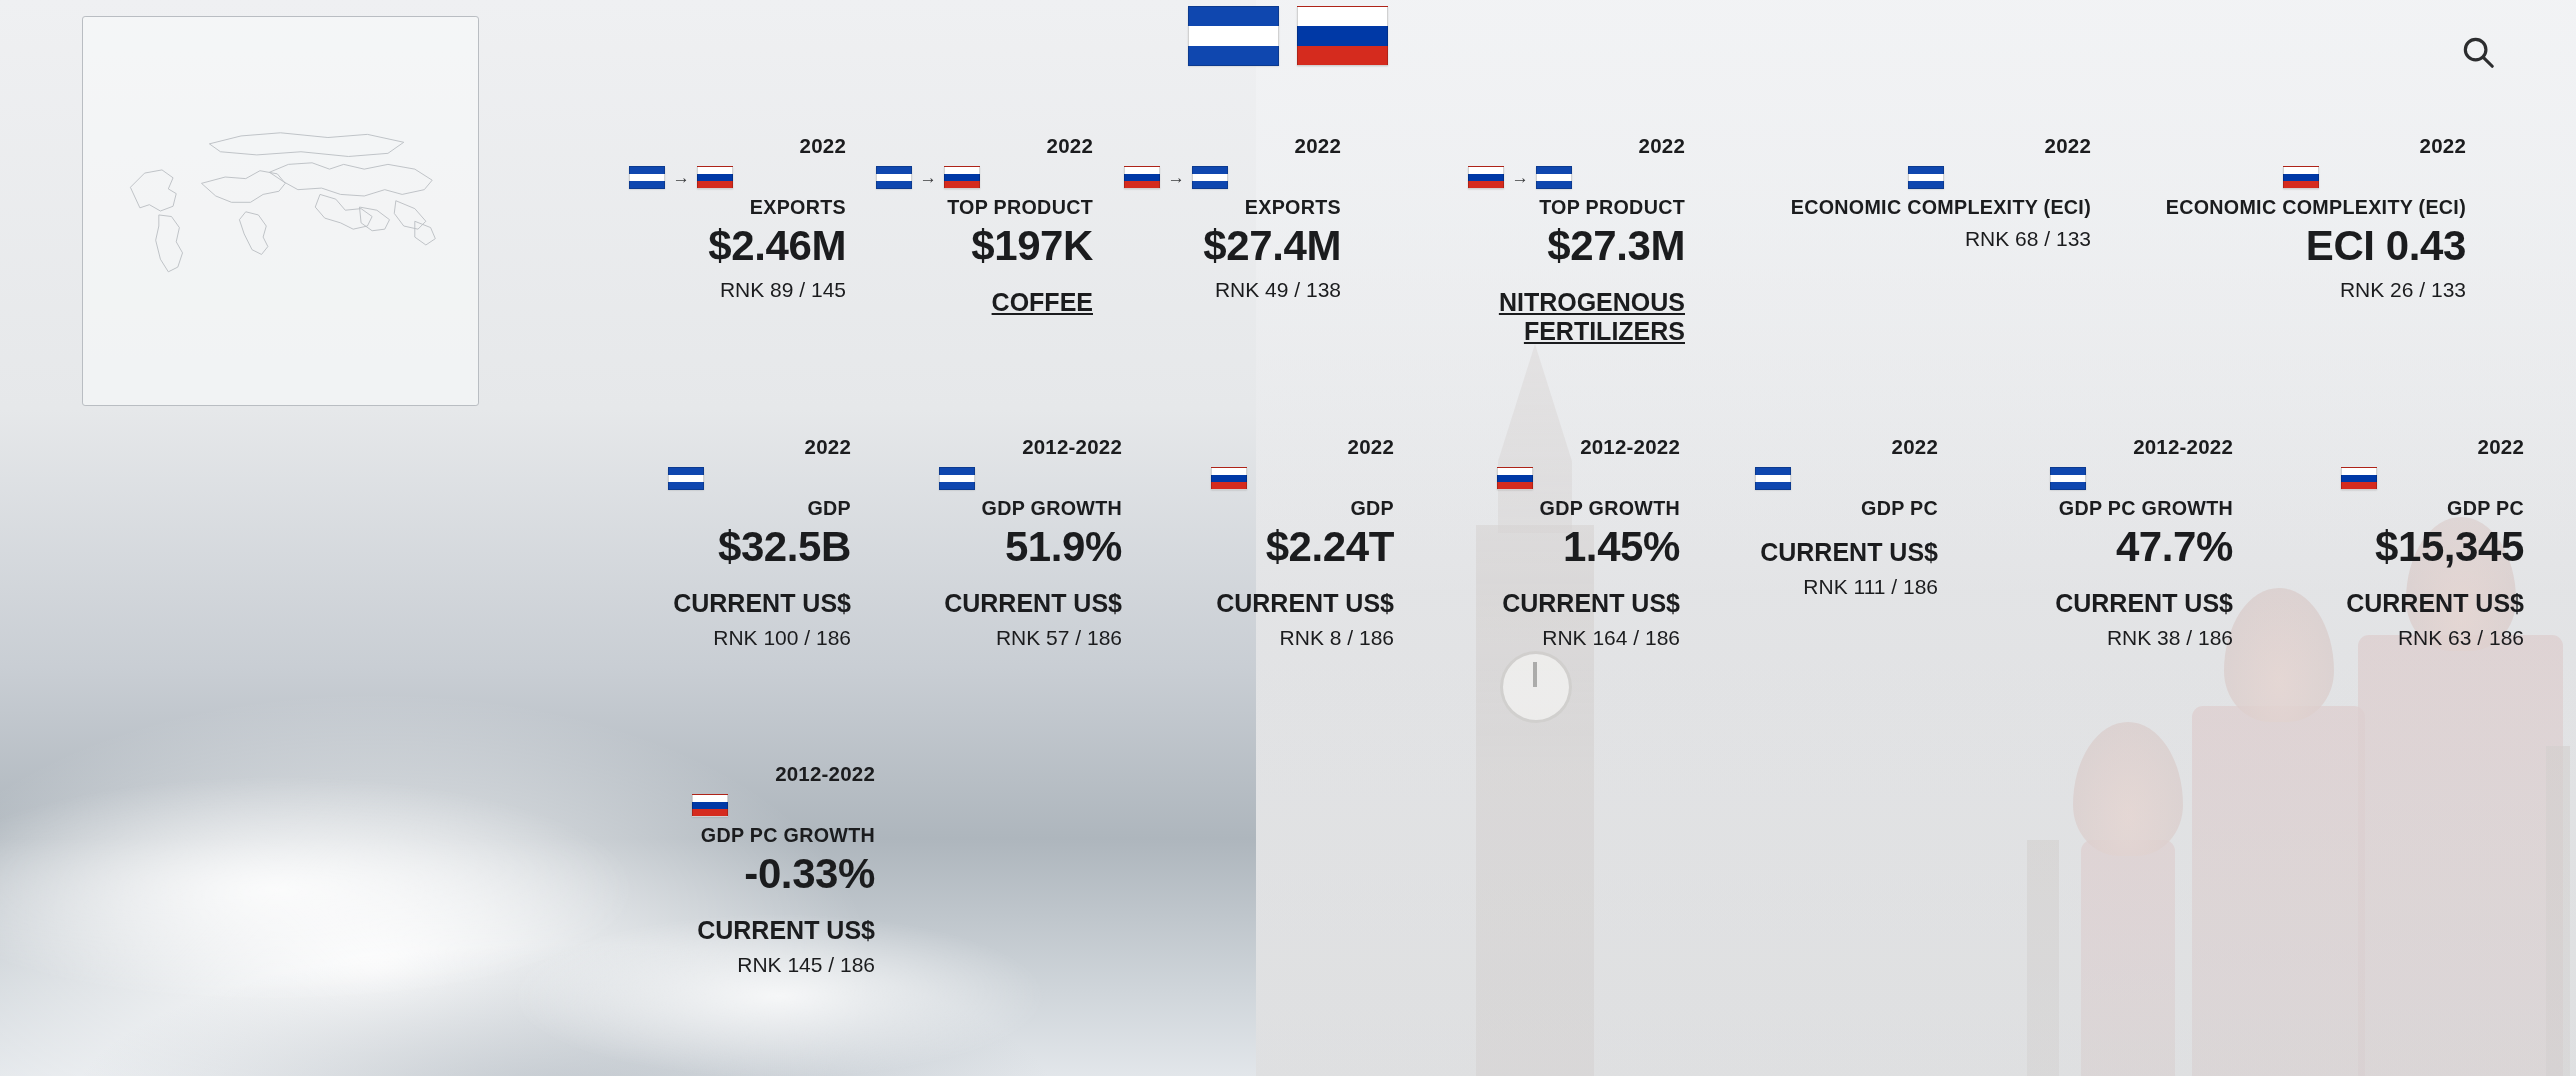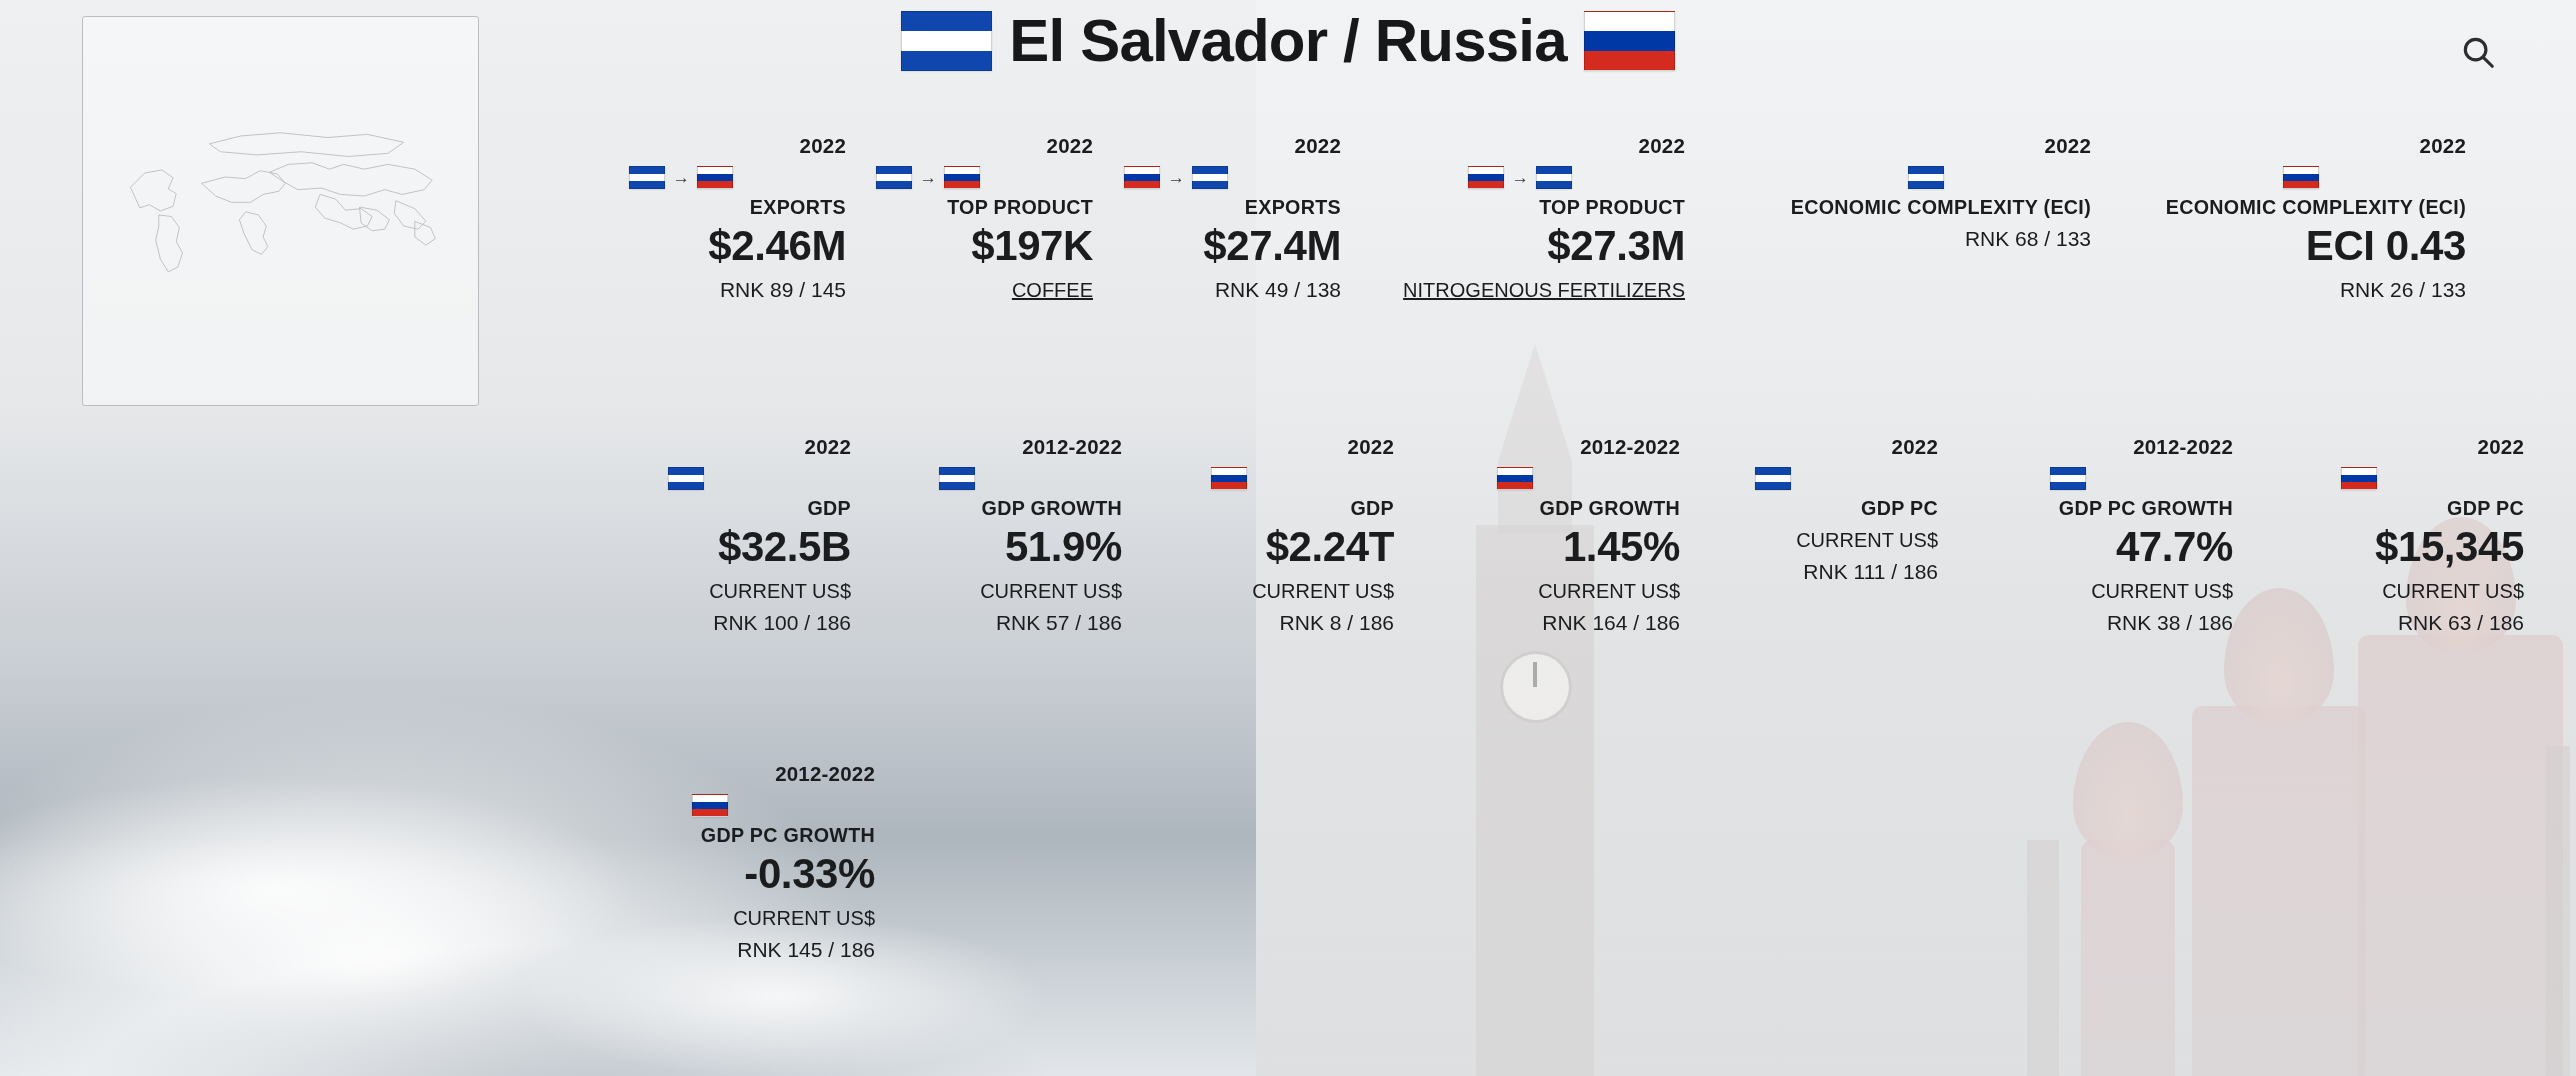--- a/index.html
+++ b/index.html
@@ -141,21 +141,21 @@
   }
   .flag-sm { width: 36px; height: 23.6px; }
   .arrow { font-size: 17.3px; color:#3a3b3d; line-height: 1; }
   .stat .label {
     font-size: 19.7px; font-weight: bold; letter-spacing: 0.3px;
   }
   .stat .value {
     font-size: 42px; font-weight: bold; margin-top: 3.1px; letter-spacing: -0.4px;
   }
   .stat .sub {
-    font-size: 20px; font-weight: normal; margin-top: 9px;
+    font-size: 25px; font-weight: bold; margin-top: 18px;
   }
   .stat .sub.link { text-decoration: underline; cursor: pointer; }
   .stat .rnk {
     font-size: 21px; font-weight: normal; margin-top: 7.9px;
   }
 </style>
 </head>
 <body>
 
 <div id="page">
@@ -191,21 +191,20 @@
         <path d="M350 240 l22 4 16 12 -6 12 -16 2 -14 -10z"></path>
         <path d="M396 232 l24 10 14 16 -10 10 -18 -4 -12 -16z"></path>
         <path d="M420 258 l20 8 6 14 -12 8 -14 -10z"></path>
         <path d="M160 160 l40 -10 50 -4 60 6 50 -4 46 10 -20 14 -50 4 -60 -6 -56 4 -46 -4z"></path>
       </g>
     </svg>
   </div>
 
   <div class="header">
     <span class="flag flag-title fl-sv"></span>
-    <span class="title">El Salvador / Russia</span>
     <span class="flag flag-title fl-ru"></span>
   </div>
 
   <div class="search-btn">
     <svg width="38" height="38" viewBox="0 0 24 24" fill="none" stroke="#2c2d2f" stroke-width="2">
       <circle cx="10.5" cy="10.5" r="6.5"></circle>
       <line x1="15.5" y1="15.5" x2="21" y2="21" stroke-linecap="round"></line>
     </svg>
   </div>
 

